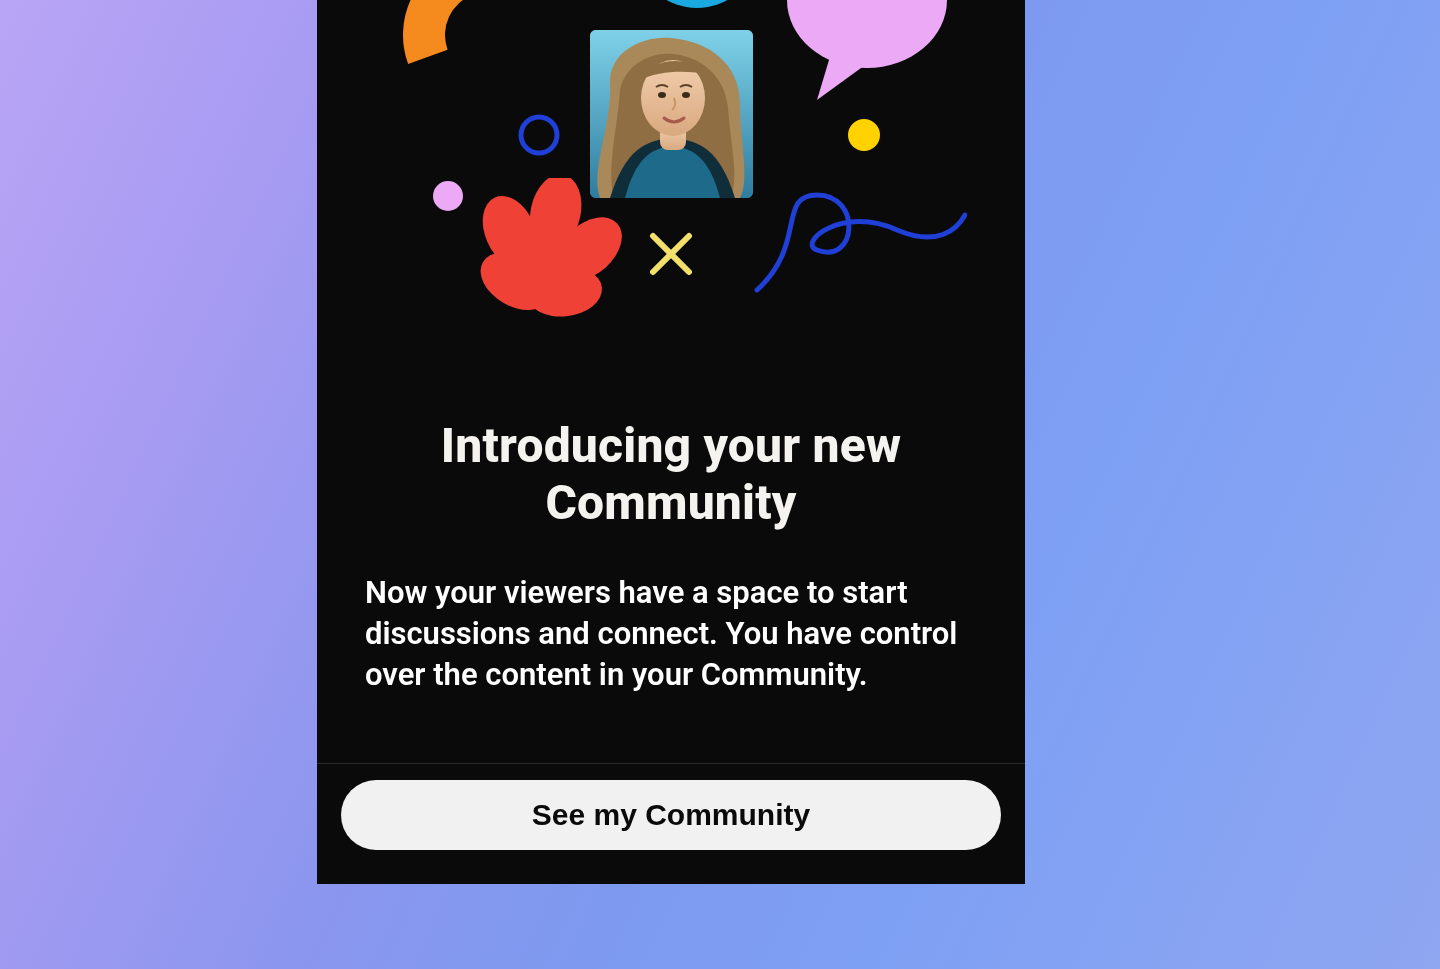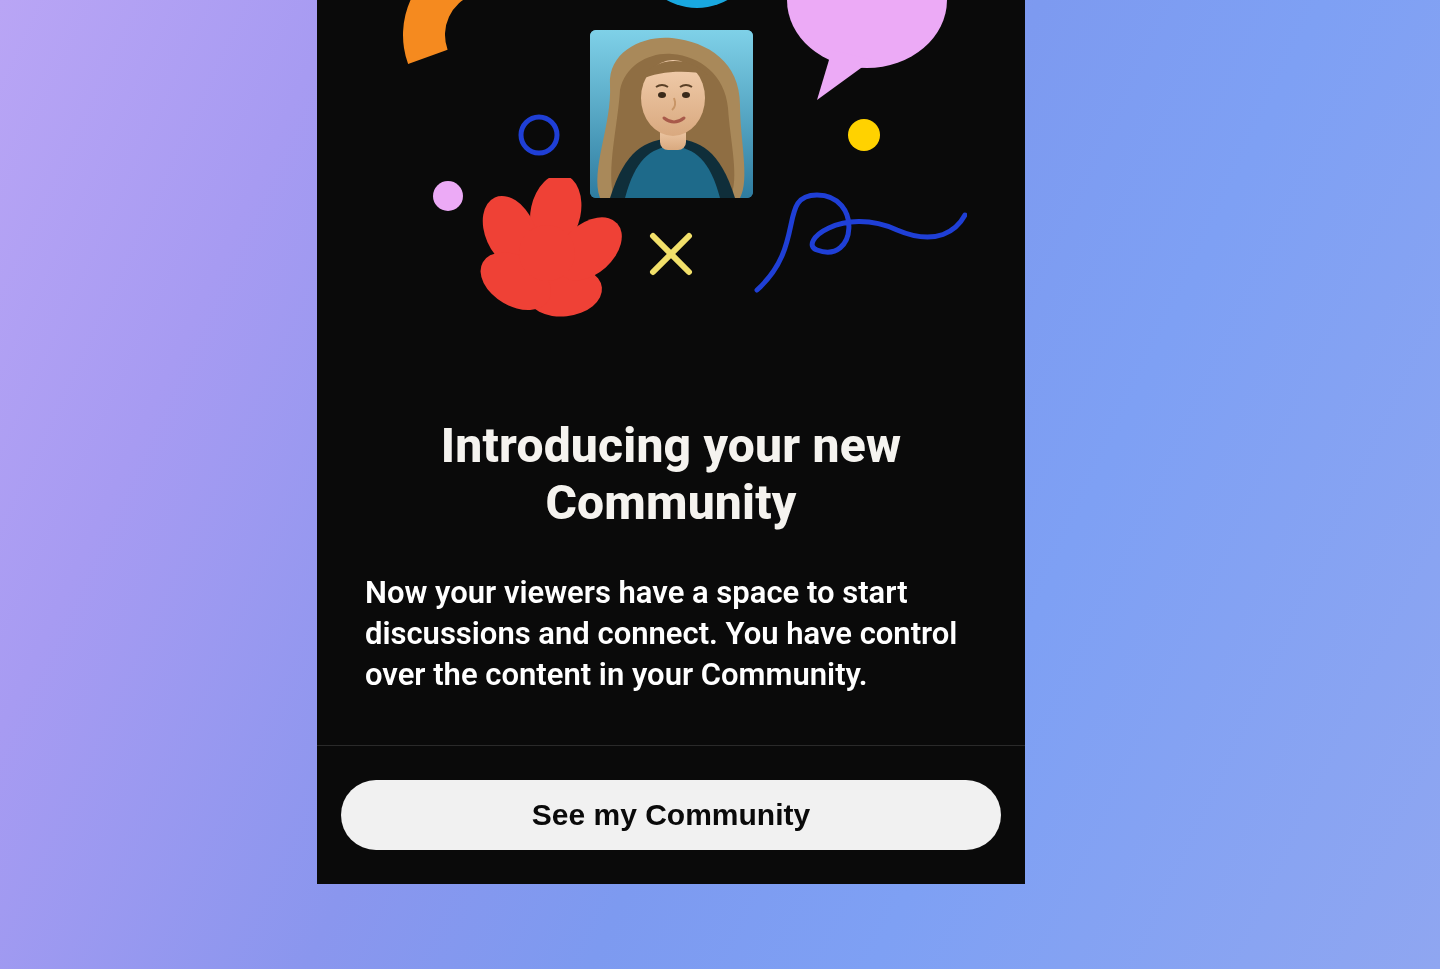--- a/index.html
+++ b/index.html
@@ -63,21 +63,21 @@
     margin: 42px 48px 0 48px;
     text-align: left;
     font-size: 31px;
     line-height: 1.32;
     font-weight: 600;
     color: #ffffff;
   }
   .spacer { flex: 1 1 auto; }
   .footer {
     border-top: 1px solid #2a2a2a;
-    padding: 34px 24px 34px 24px;
+    padding: 16px 24px 34px 24px;
   }
   .cta {
     display: block;
     width: 100%;
     border: none;
     border-radius: 38px;
     height: 70px;
     background: #f1f1f1;
     color: #0a0a0a;
     font-size: 30px;

